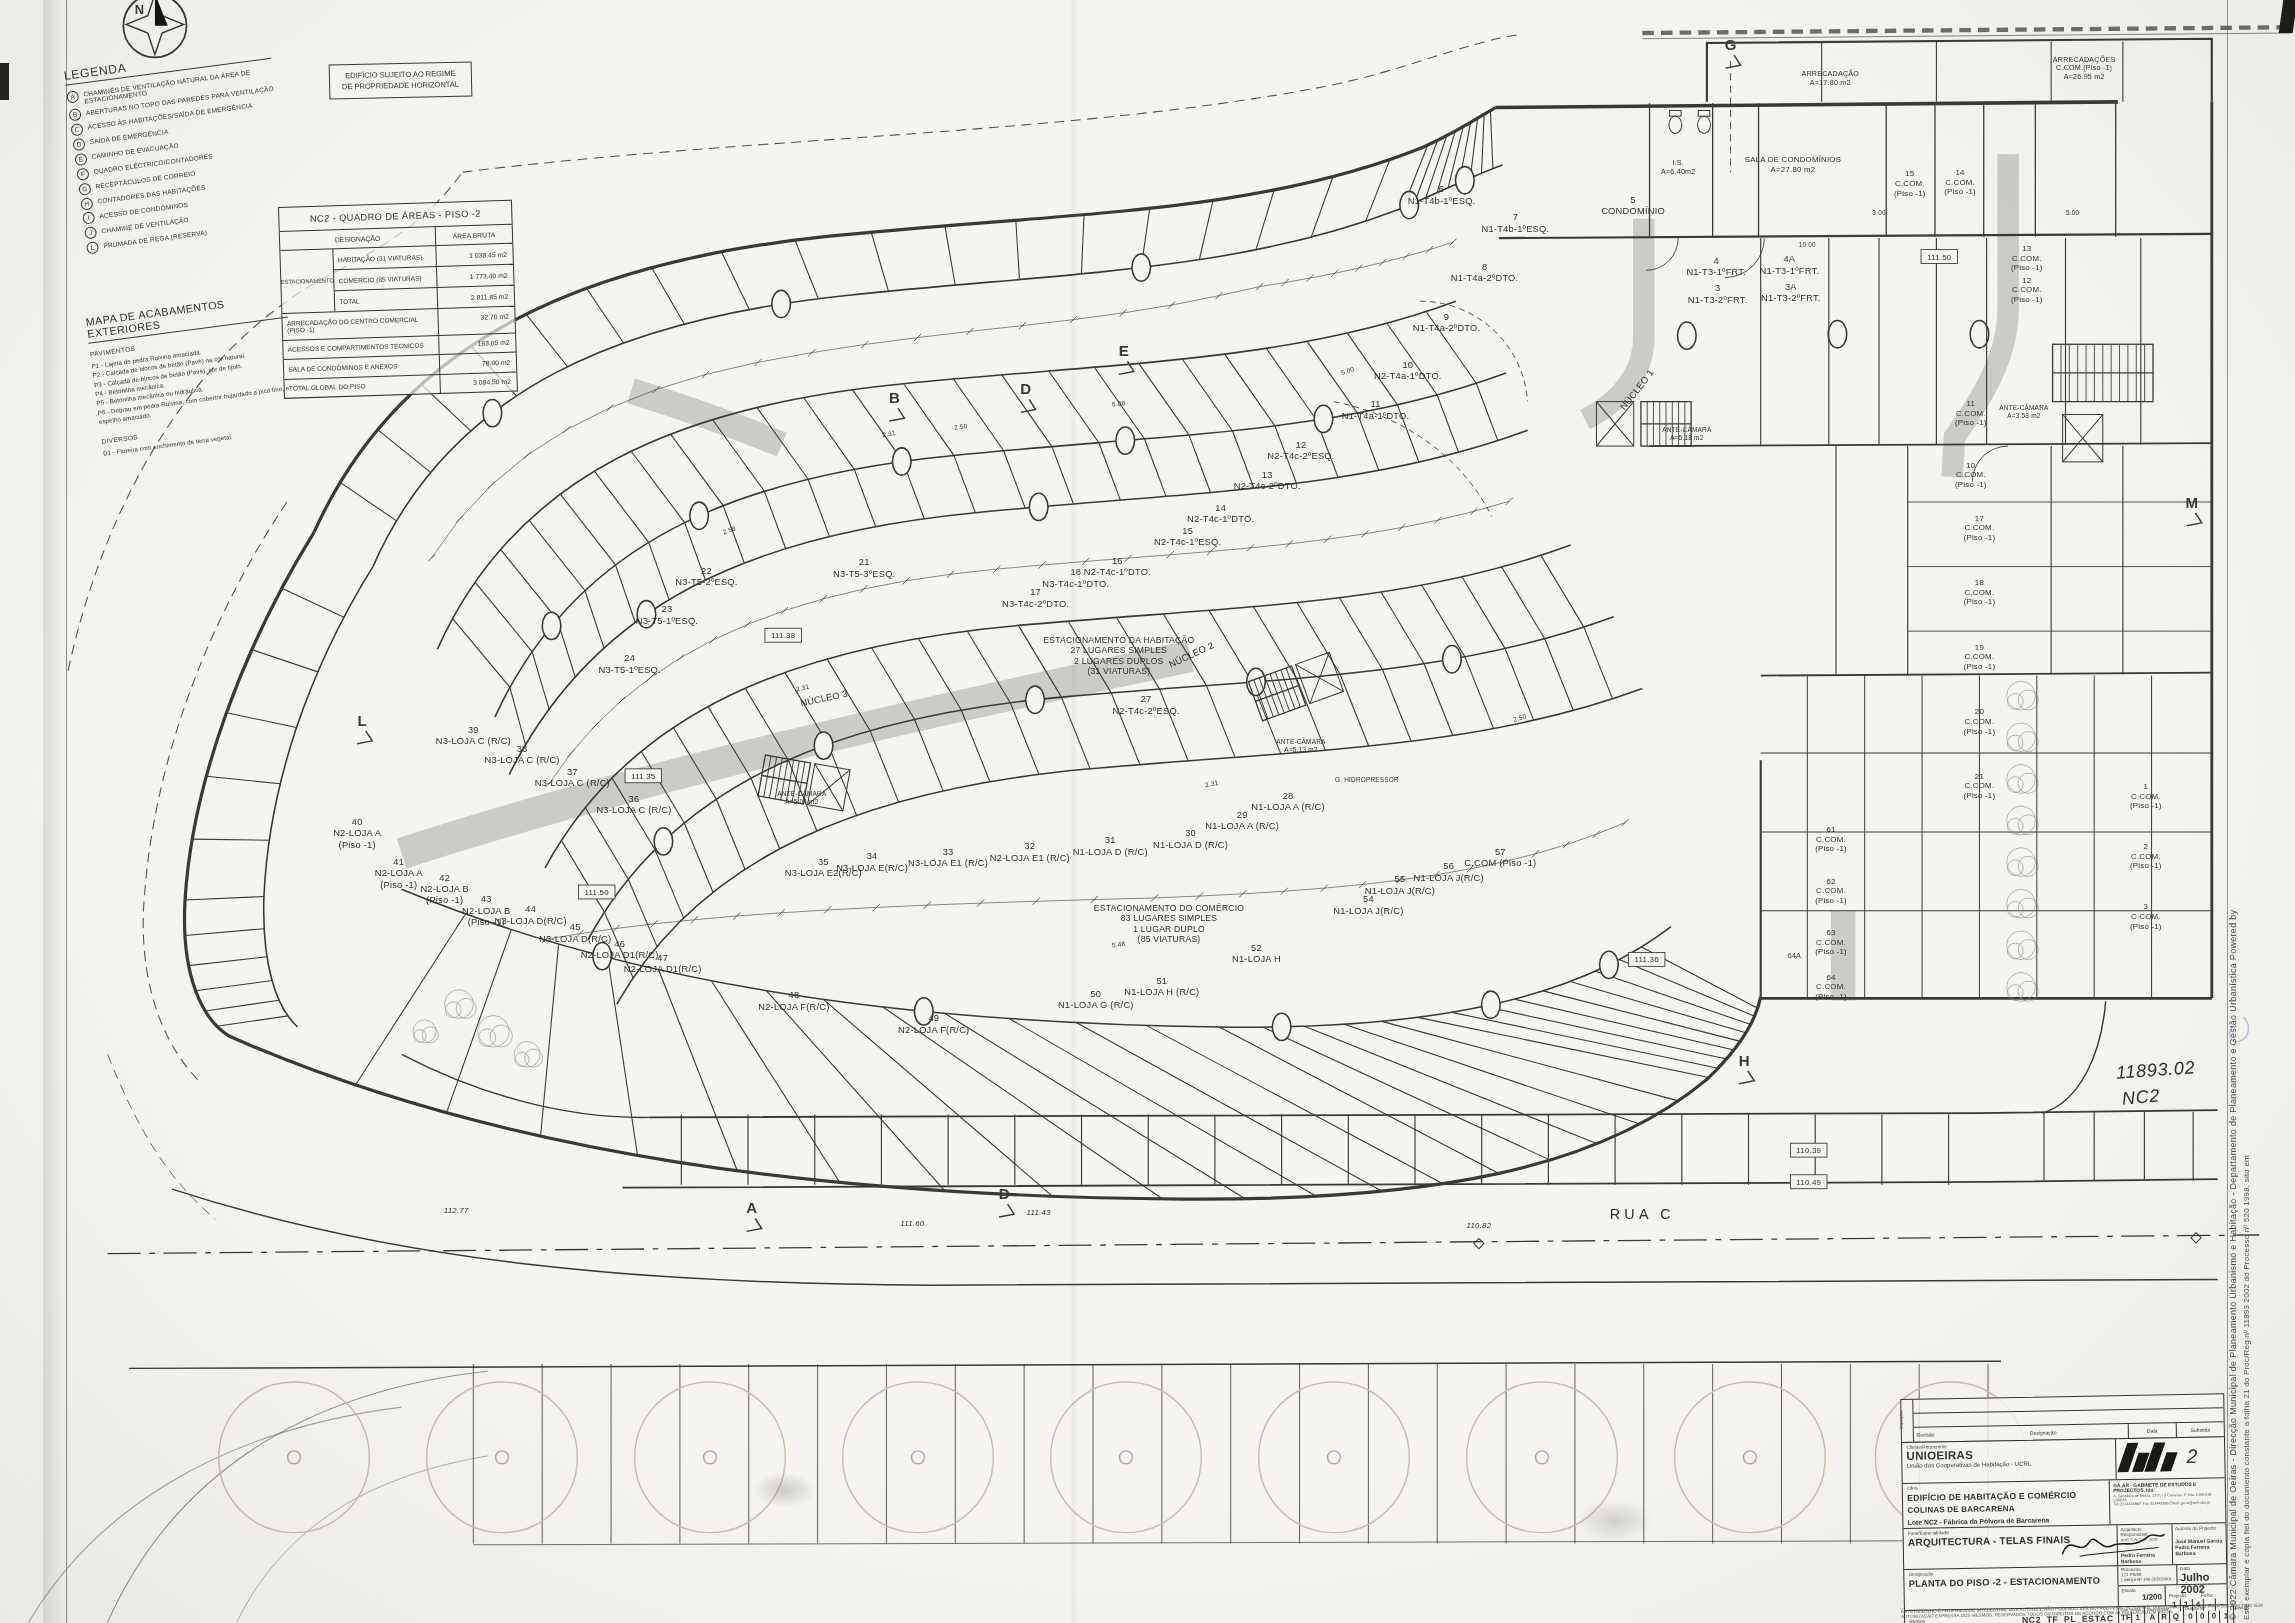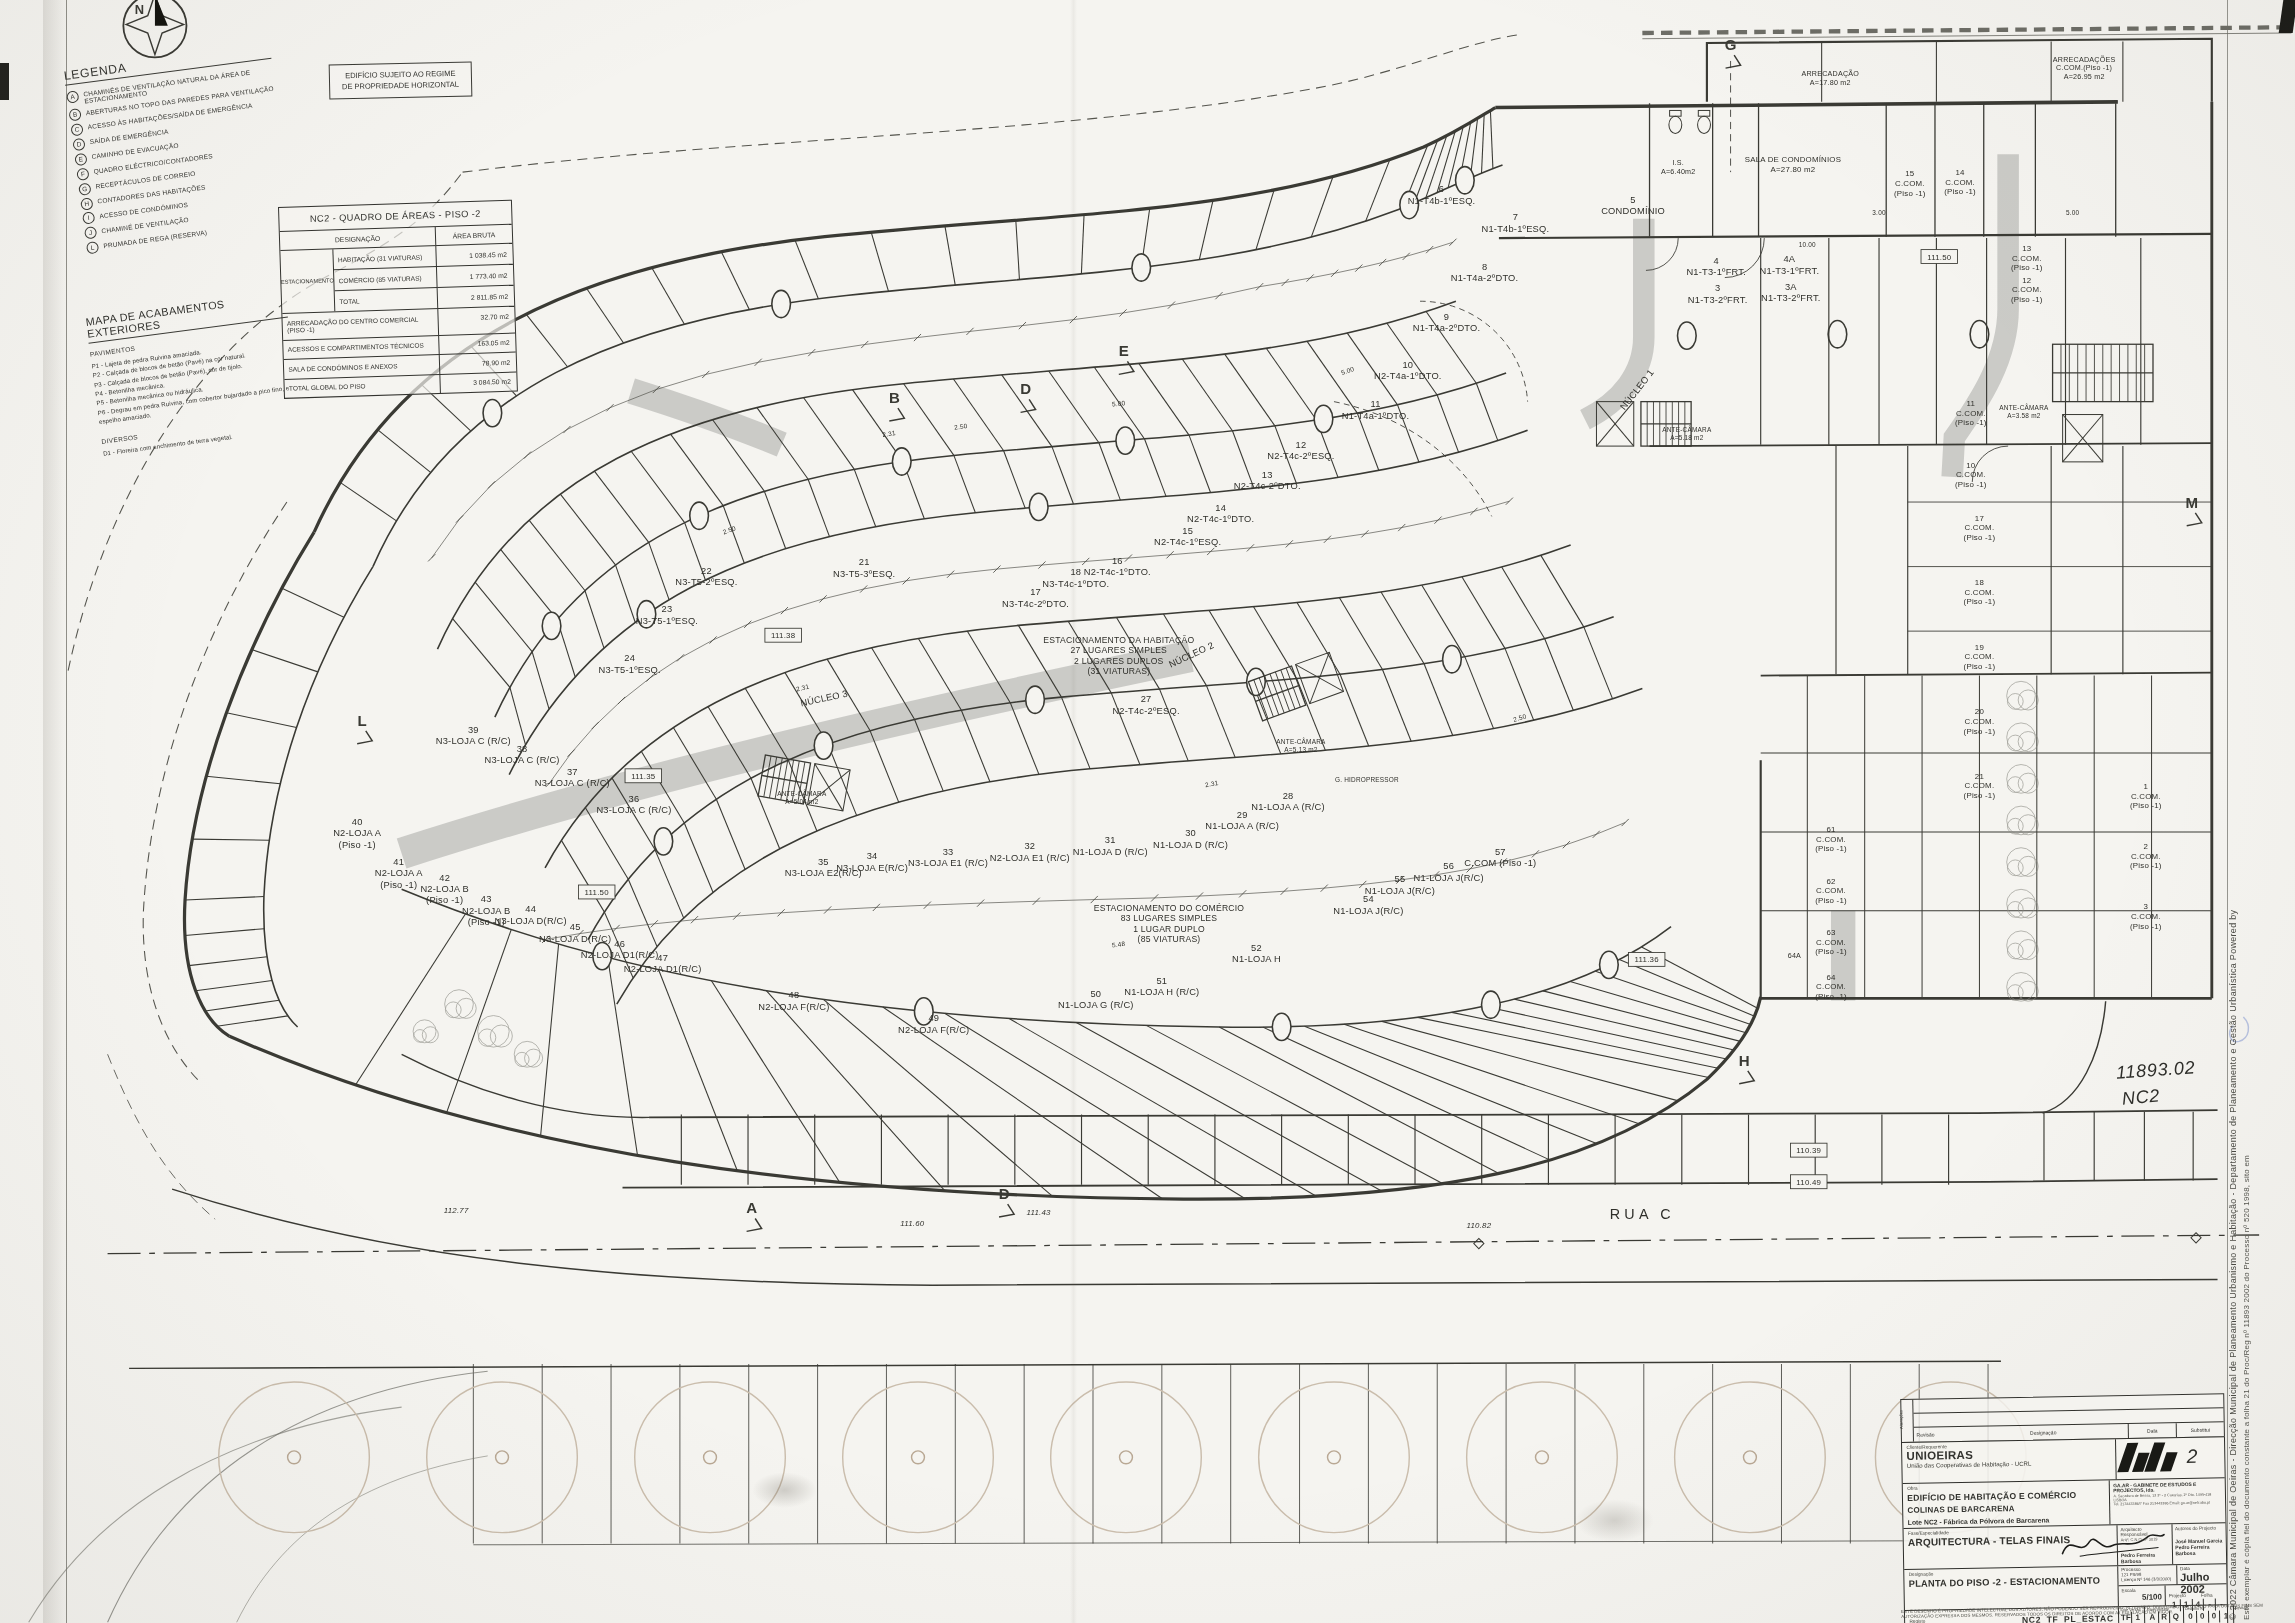--- a/index.html
+++ b/index.html
@@ -1214,21 +1214,21 @@
           <span style="font-size:4.3px;display:block;">Licença Nº 146 (3/3/2000)</span>
         </div>
         <div style="flex:1;padding:1.4px 2.9px;">
           <span class="mini">Data</span>
           <span style="font-size:11px;font-weight:bold;">Julho 2002</span>
         </div>
       </div>
       <div style="display:flex;height:19.4px;">
         <div style="width:42px;padding:1.4px 2.9px;border-right:0.7px solid #2e2e2a;">
           <span class="mini">Escala</span>
-          <span style="font-size:8px;font-weight:bold;float:right;">5/100</span>
+          <span style="font-size:8px;font-weight:bold;float:right;">1/200</span>
         </div>
         <div style="flex:1;padding:1.4px 0 0 2.9px;">
           <span class="mini" style="display:inline-block;width:29px;">Projecto</span>
           <span class="mini" style="display:inline-block;">Folha</span>
           <div class="tb-cells" id="proj-cells">
                 <div class="dig">1</div>
                 <div class="dig">1</div>
                 <div class="dig">4</div>
                 <div class="dig">-</div>
                 <div class="dig">-</div>

